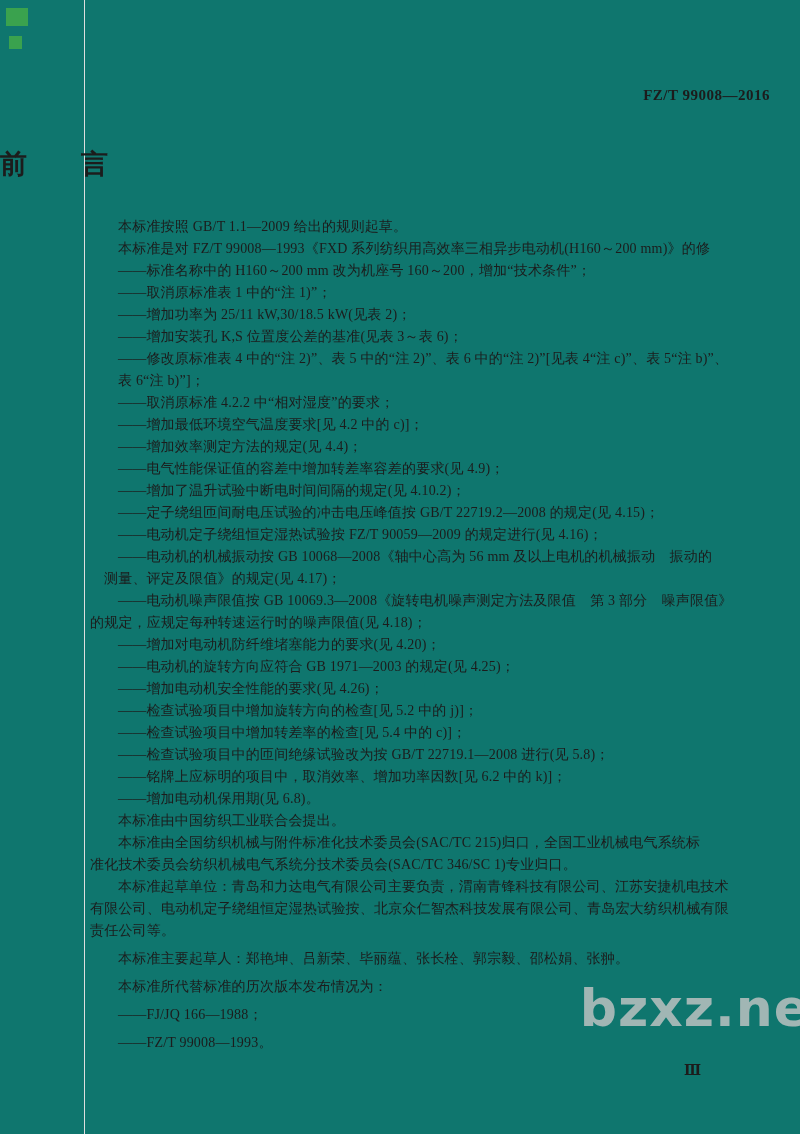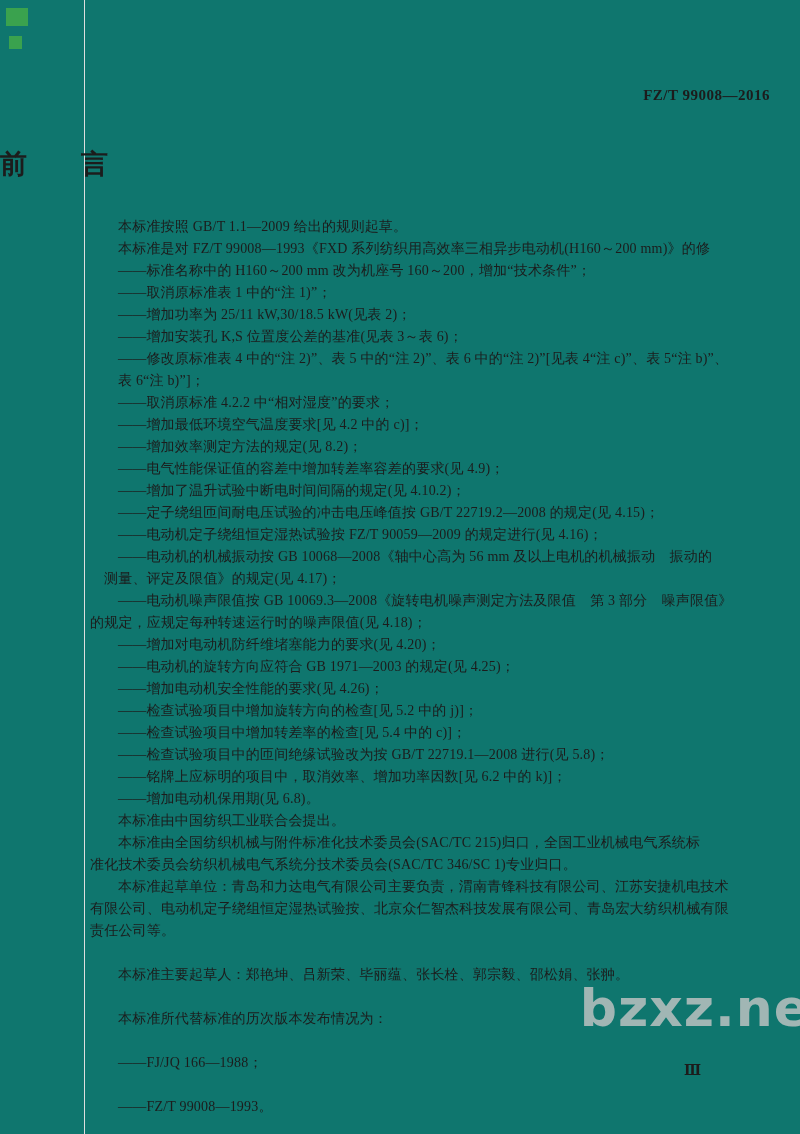--- a/index.html
+++ b/index.html
@@ -57,21 +57,21 @@
   }
   .line {
     font-size: 14px;
     line-height: 22px;
     white-space: nowrap;
     letter-spacing: 0.2px;
   }
   .ind0 { padding-left: 0; }
   .ind1 { padding-left: 14px; }
   .ind2 { padding-left: 28px; }
-  .gap  { margin-top: 22px; }
+  .gap  { margin-top: 6px; }
   .watermark {
     position: absolute;
     top: 982px;
     right: 6px;
     font-size: 52px;
     font-weight: bold;
     font-family: "DejaVu Sans", "Liberation Sans", sans-serif;
     color: #c6c6c6;
     opacity: 0.8;
     letter-spacing: 1px;
@@ -107,21 +107,21 @@
       <div class="line ind2">本标准按照 GB/T 1.1—2009 给出的规则起草。</div>
       <div class="line ind2">本标准是对 FZ/T 99008—1993《FXD 系列纺织用高效率三相异步电动机(H160～200 mm)》的修</div>
       <div class="line ind2">——标准名称中的 H160～200 mm 改为机座号 160～200，增加“技术条件”；</div>
       <div class="line ind2">——取消原标准表 1 中的“注 1)”；</div>
       <div class="line ind2">——增加功率为 25/11 kW,30/18.5 kW(见表 2)；</div>
       <div class="line ind2">——增加安装孔 K,S 位置度公差的基准(见表 3～表 6)；</div>
       <div class="line ind2">——修改原标准表 4 中的“注 2)”、表 5 中的“注 2)”、表 6 中的“注 2)”[见表 4“注 c)”、表 5“注 b)”、</div>
       <div class="line ind2">表 6“注 b)”]；</div>
       <div class="line ind2">——取消原标准 4.2.2 中“相对湿度”的要求；</div>
       <div class="line ind2">——增加最低环境空气温度要求[见 4.2 中的 c)]；</div>
-      <div class="line ind2">——增加效率测定方法的规定(见 8.2)；</div>
+      <div class="line ind2">——增加效率测定方法的规定(见 4.4)；</div>
       <div class="line ind2">——电气性能保证值的容差中增加转差率容差的要求(见 4.9)；</div>
       <div class="line ind2">——增加了温升试验中断电时间间隔的规定(见 4.10.2)；</div>
       <div class="line ind2">——定子绕组匝间耐电压试验的冲击电压峰值按 GB/T 22719.2—2008 的规定(见 4.15)；</div>
       <div class="line ind2">——电动机定子绕组恒定湿热试验按 FZ/T 90059—2009 的规定进行(见 4.16)；</div>
       <div class="line ind2">——电动机的机械振动按 GB 10068—2008《轴中心高为 56 mm 及以上电机的机械振动　振动的</div>
       <div class="line ind1">测量、评定及限值》的规定(见 4.17)；</div>
       <div class="line ind2">——电动机噪声限值按 GB 10069.3—2008《旋转电机噪声测定方法及限值　第 3 部分　噪声限值》</div>
       <div class="line ind0">的规定，应规定每种转速运行时的噪声限值(见 4.18)；</div>
       <div class="line ind2">——增加对电动机防纤维堵塞能力的要求(见 4.20)；</div>
       <div class="line ind2">——电动机的旋转方向应符合 GB 1971—2003 的规定(见 4.25)；</div>

